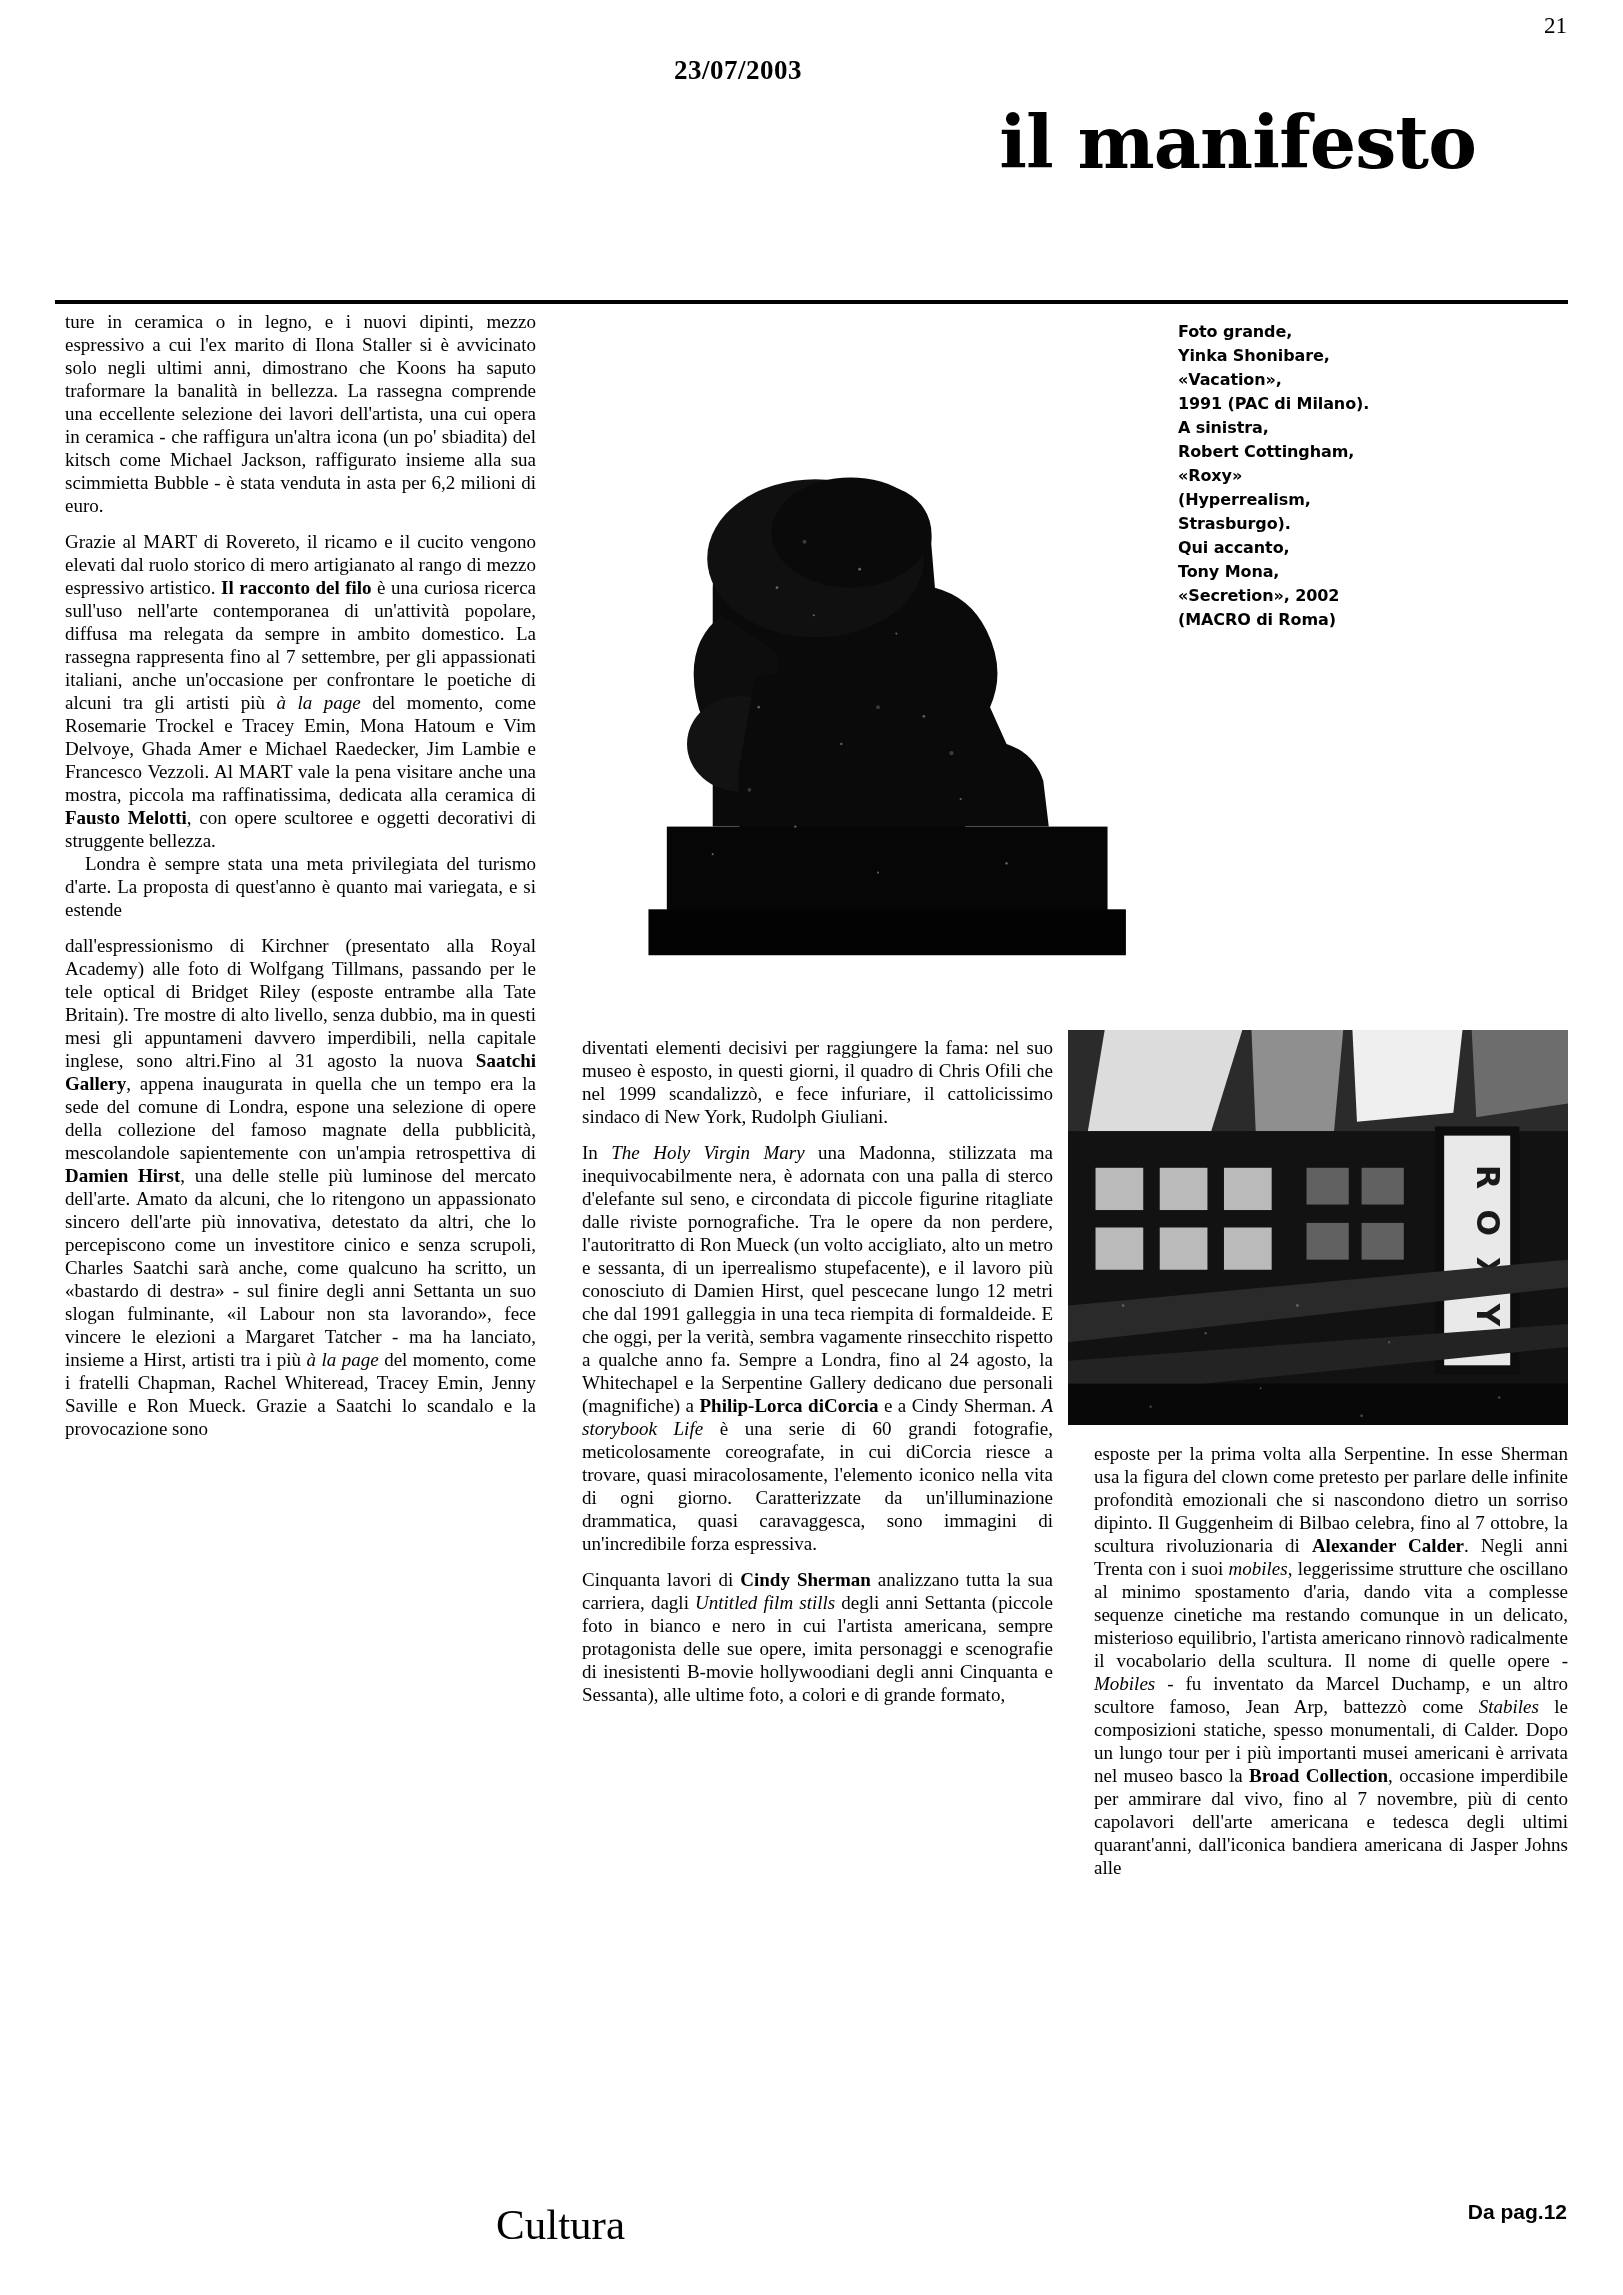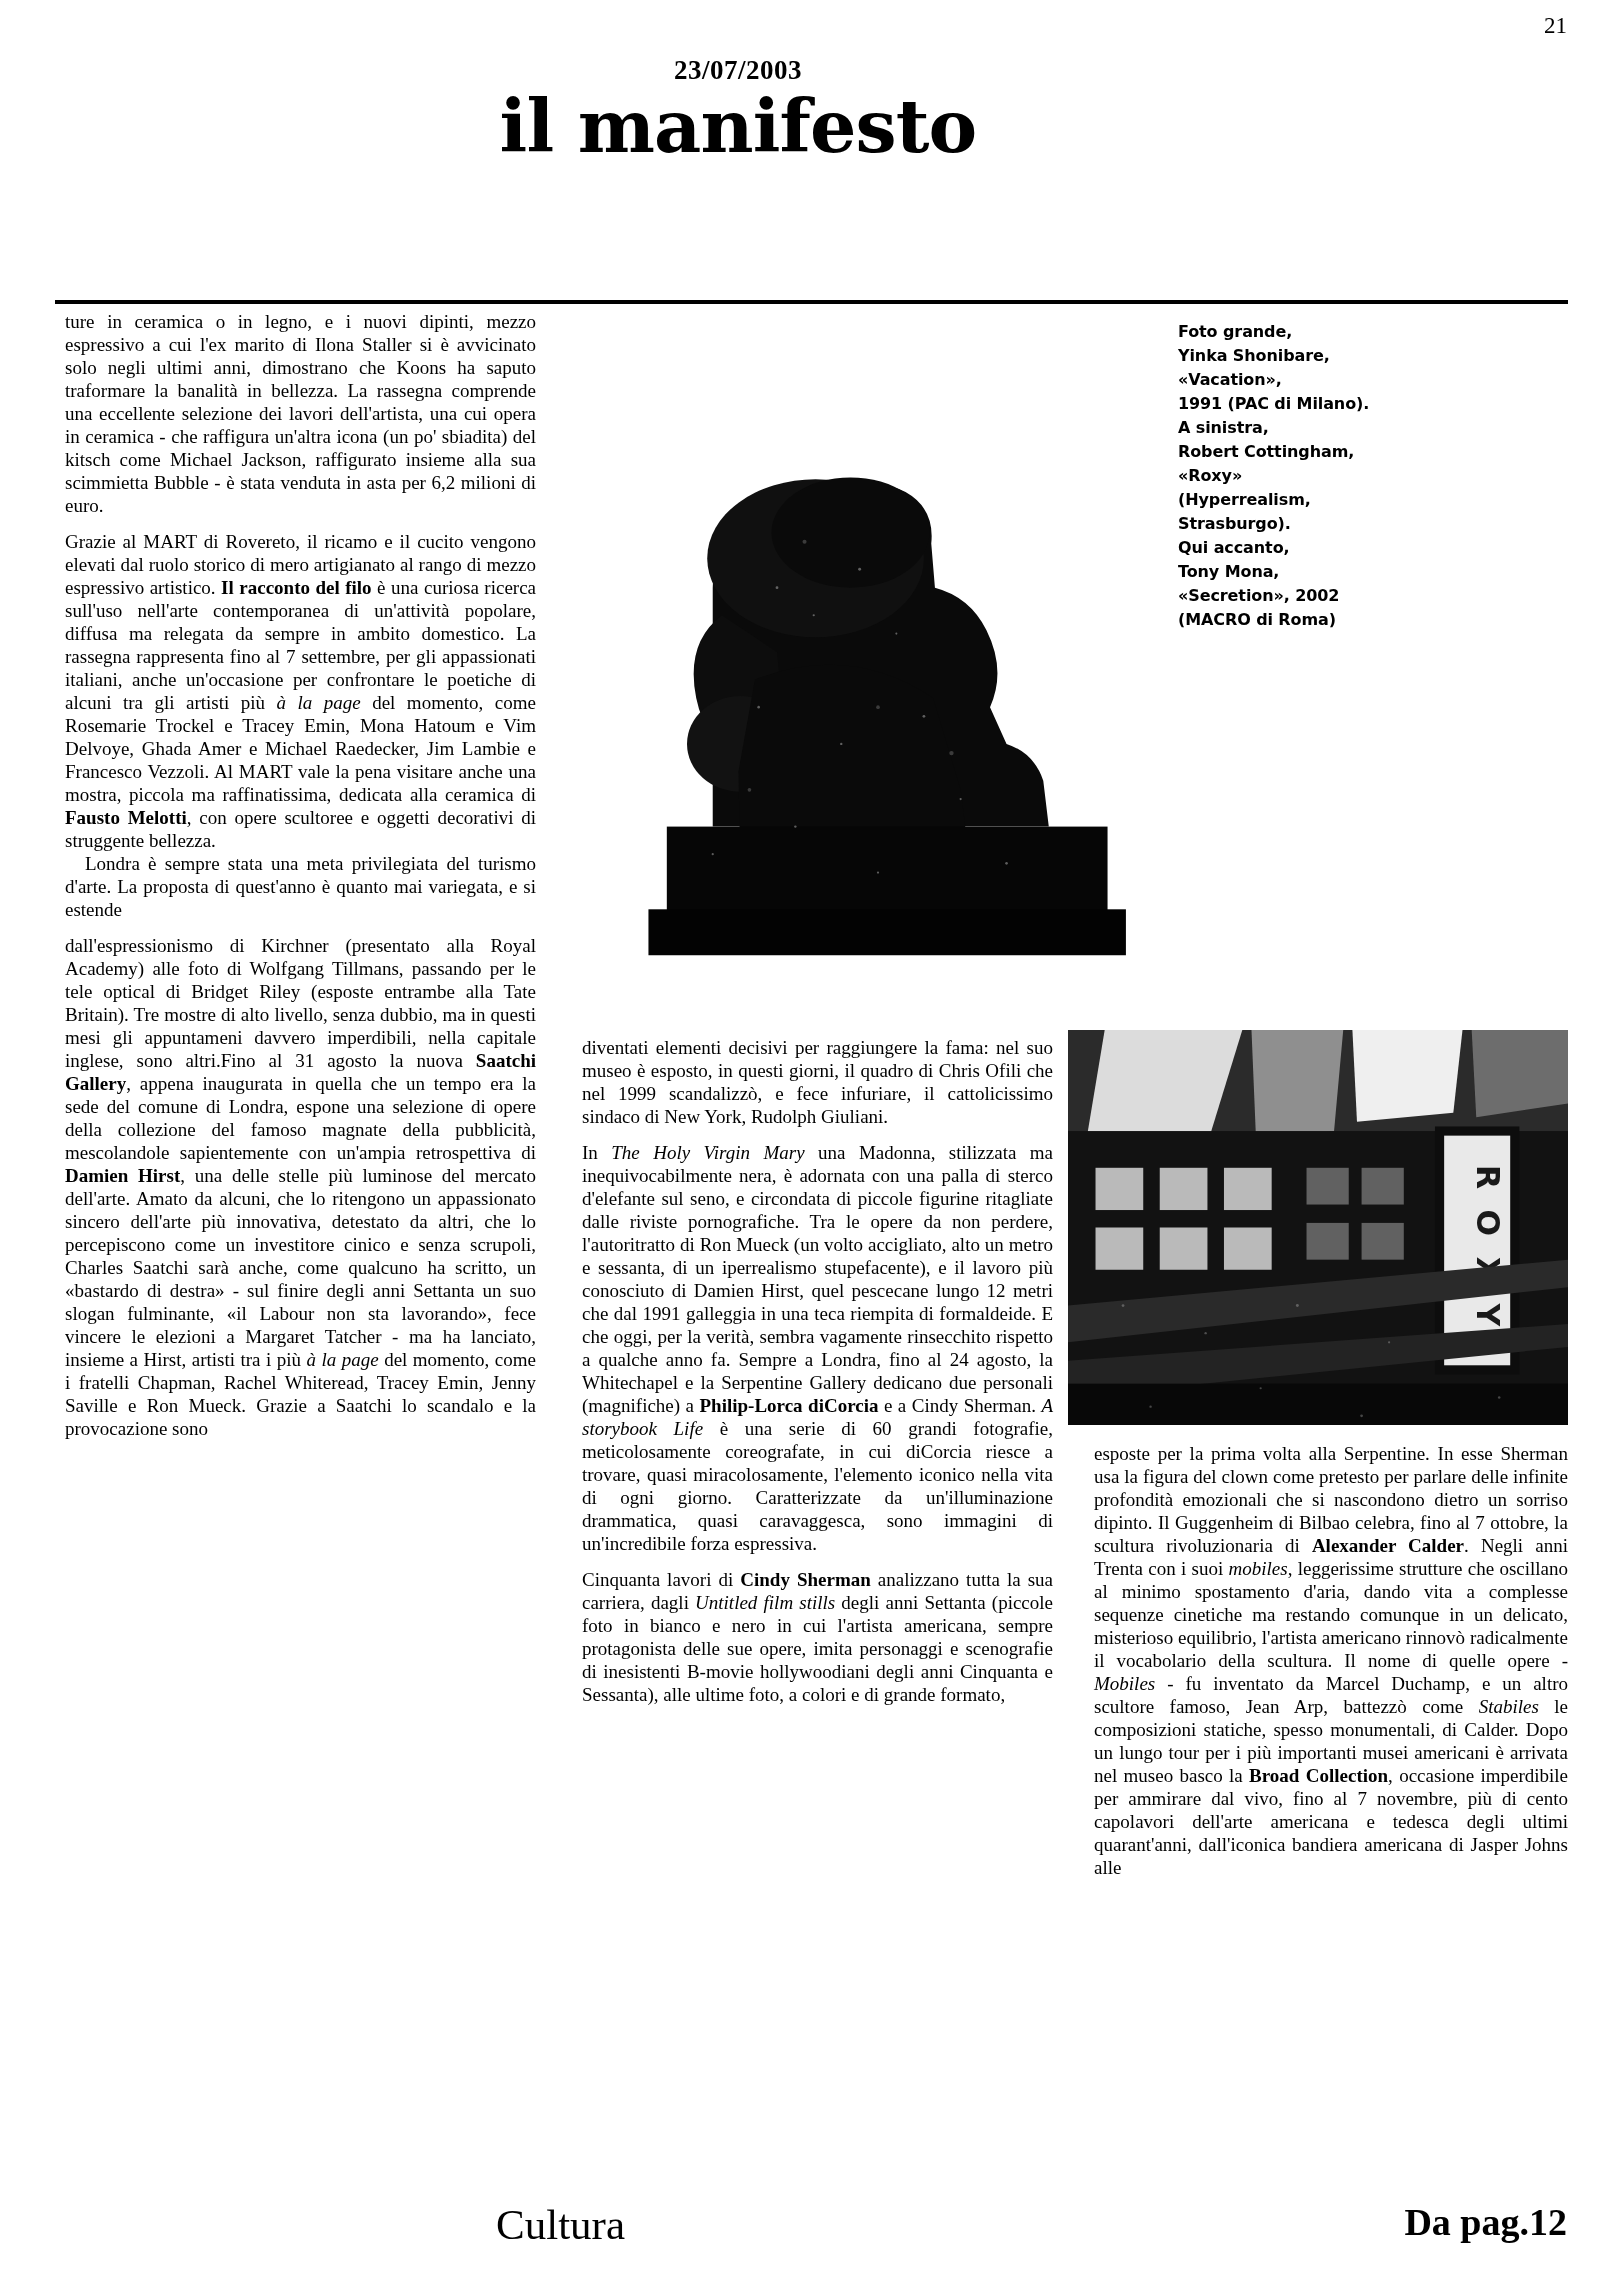--- a/index.html
+++ b/index.html
@@ -42,21 +42,22 @@
     font-weight: bold;
     font-family: "Liberation Serif", serif;
     letter-spacing: 0.5px;
   }
   .masthead-title {
     font-size: 73px;
     font-weight: bold;
     font-family: "DejaVu Serif", serif;
     letter-spacing: -0.9px;
     line-height: 1.02;
-    margin-top: 3px;
+    margin-top: 19px;
+    text-align: right;
   }
   .masthead-issue {
     font-size: 29px;
     font-family: "Liberation Serif", serif;
     margin-top: 14.7px;
   }
   .header-rule {
     position: absolute;
     left: 55px;
     top: 300px;
@@ -140,23 +141,23 @@
     left: 496px;
     top: 2200px;
     font-size: 43px;
     font-weight: normal;
     font-family: "Liberation Serif", serif;
   }
   .footer-right {
     position: absolute;
     right: 57px;
     top: 2200px;
-    font-size: 38px;
+    font-size: 21px;
     font-weight: bold;
-    font-family: Liberation Serif, serif;
+    font-family: Liberation Sans, sans-serif;
   }
 
   b, .bold { font-weight: bold; }
   i, .ital { }
 </style>
 </head>
 <body>
 
 <div class="page">
 

